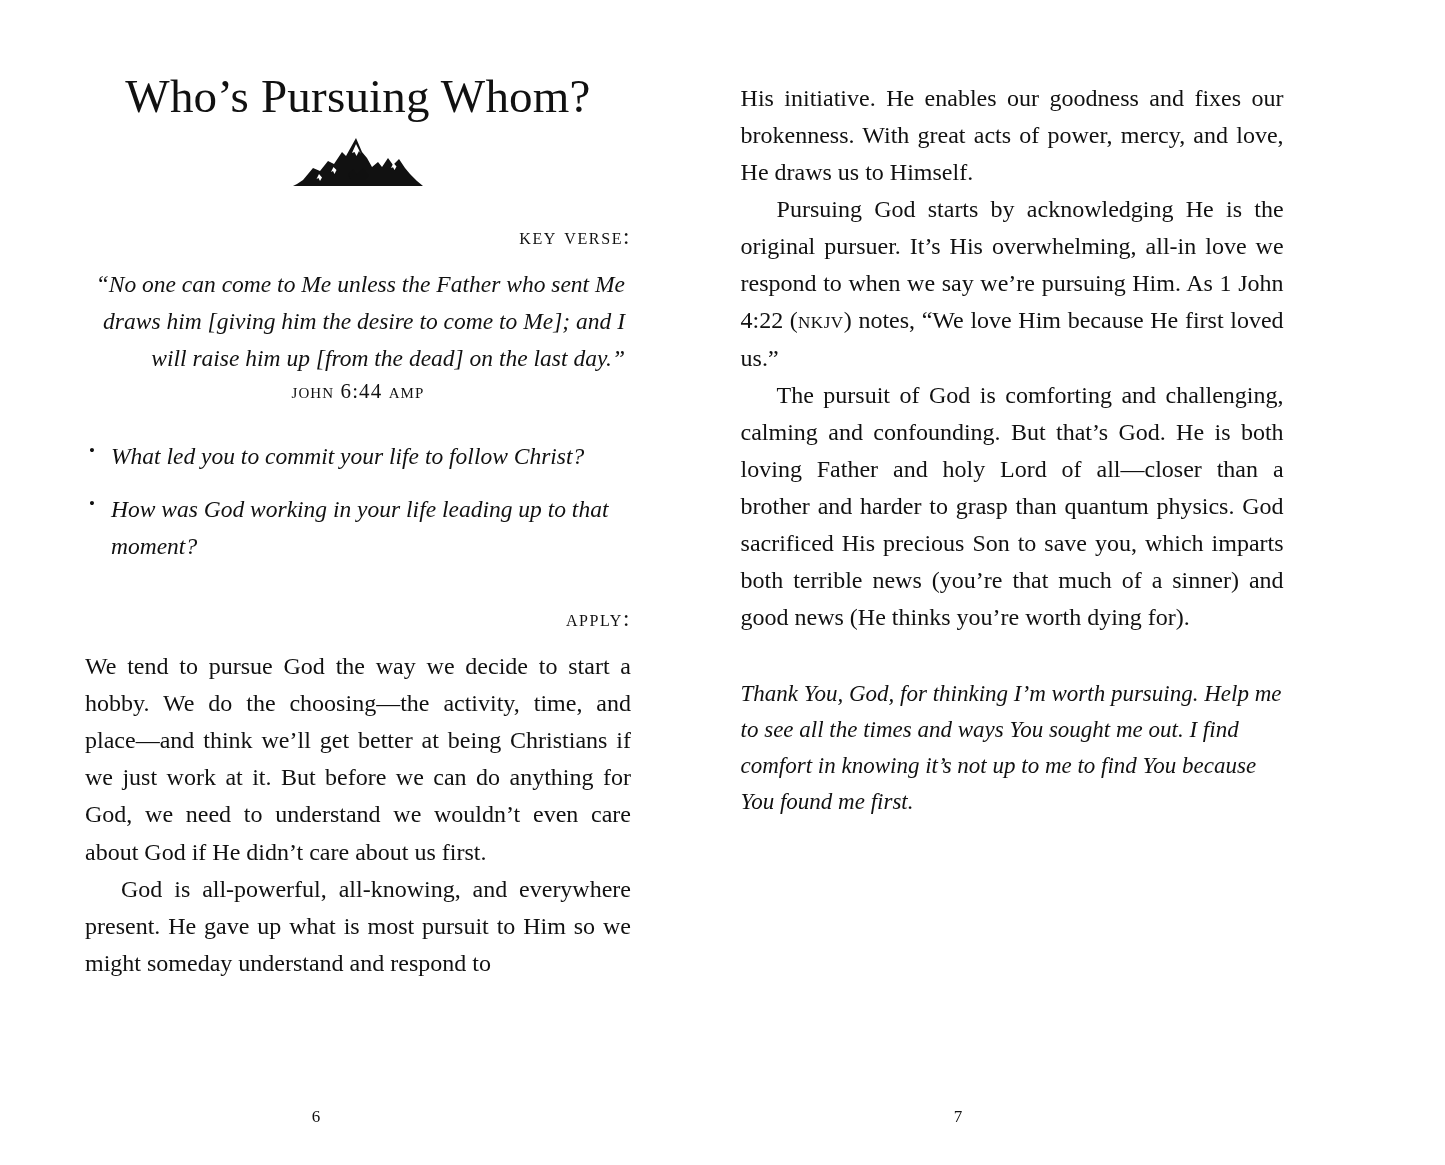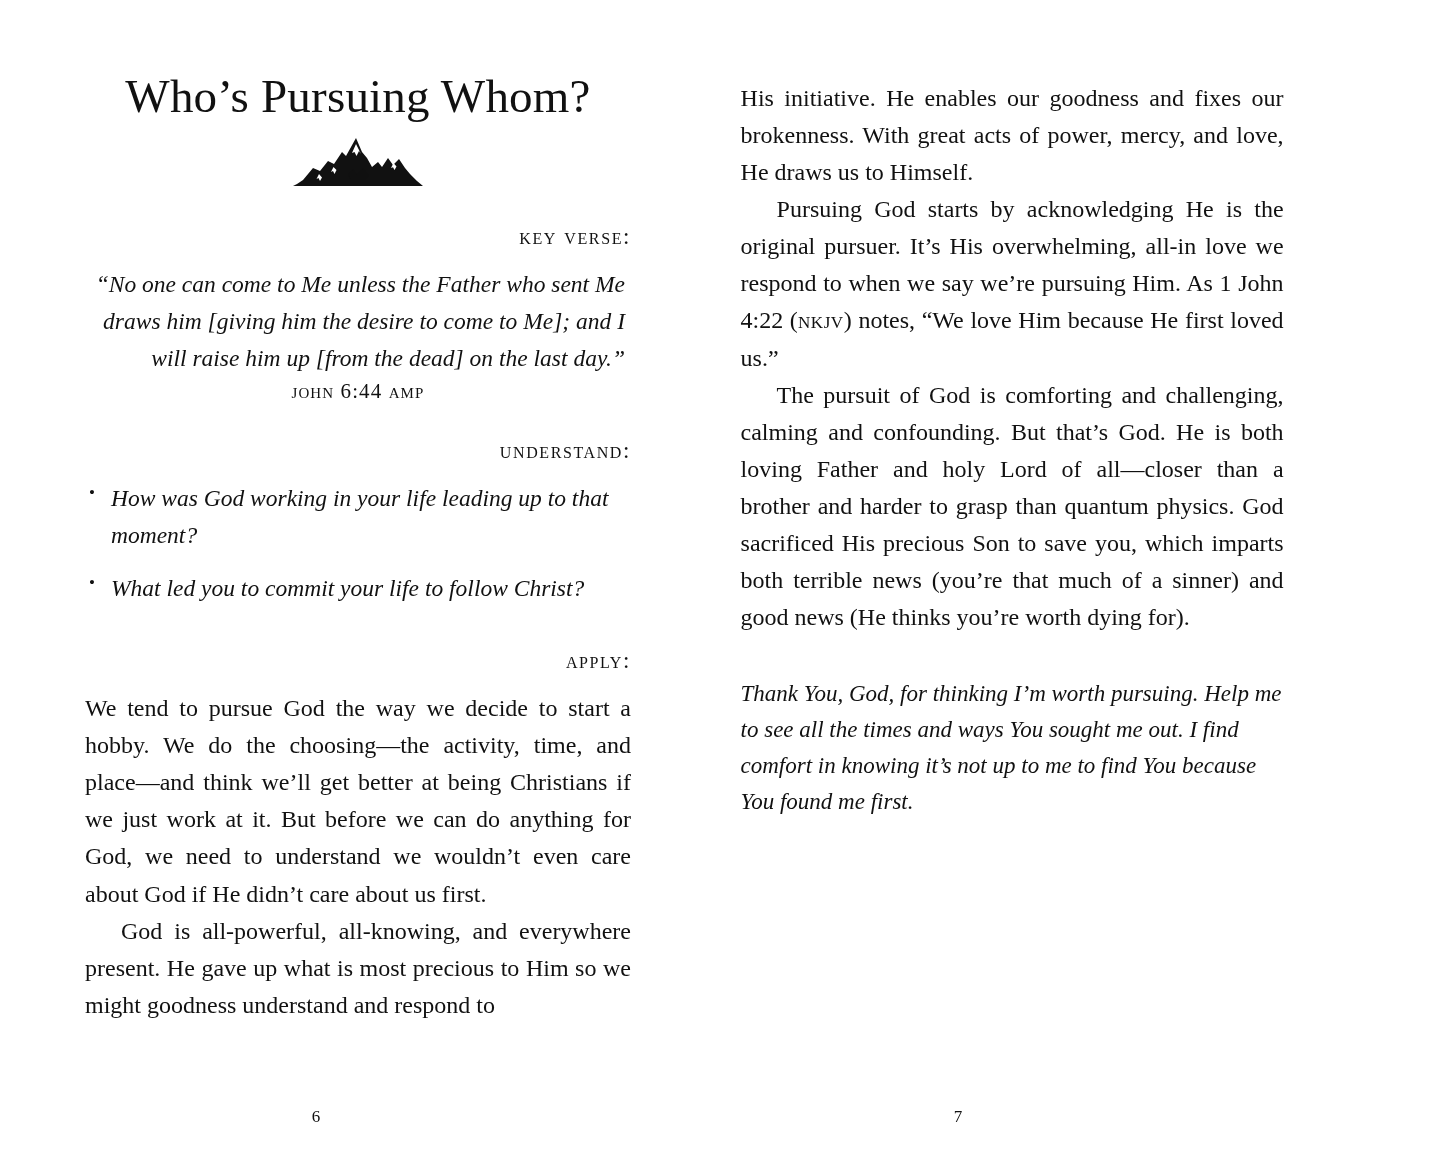--- a/index.html
+++ b/index.html
@@ -189,34 +189,33 @@
       </div>
 
       <h2 class="section-heading">Key Verse:</h2>
 
       <p class="verse">“No one can come to Me unless the Father who sent Me draws him [giving him the desire to come to Me]; and I will raise him up [from the dead] on the last day.”</p>
 
       <div class="verse-ref">John 6:44 amp</div>
 
       <div class="gap-md"></div>
 
-      <h2 class="section-heading">Understand:</h2>
 
       <ul class="bullets">
+        <li>What led you to commit your life to follow Christ?</li>
         <li>How was God working in your life leading up to that moment?</li>
-        <li>What led you to commit your life to follow Christ?</li>
       </ul>
 
       <div class="gap-sm"></div>
 
       <h2 class="section-heading">Apply:</h2>
 
       <p class="body-text">We tend to pursue God the way we decide to start a hobby. We do the choosing—the activity, time, and place—and think we’ll get better at being Christians if we just work at it. But before we can do anything for God, we need to understand we wouldn’t even care about God if He didn’t care about us first.</p>
 
-      <p class="body-text indent">God is all-powerful, all-knowing, and everywhere present. He gave up what is most precious to Him so we might goodness understand and respond to</p>
+      <p class="body-text indent">God is all-powerful, all-knowing, and everywhere present. He gave up what is most pursuit to Him so we might someday understand and respond to</p>
 
     </div>
 
     <div class="folio">6</div>
   </div>
 
   <div class="page page-right">
     <div class="page-body-right">
 
       <p class="body-text">His initiative. He enables our goodness and fixes our brokenness. With great acts of power, mercy, and love, He draws us to Himself.</p>

